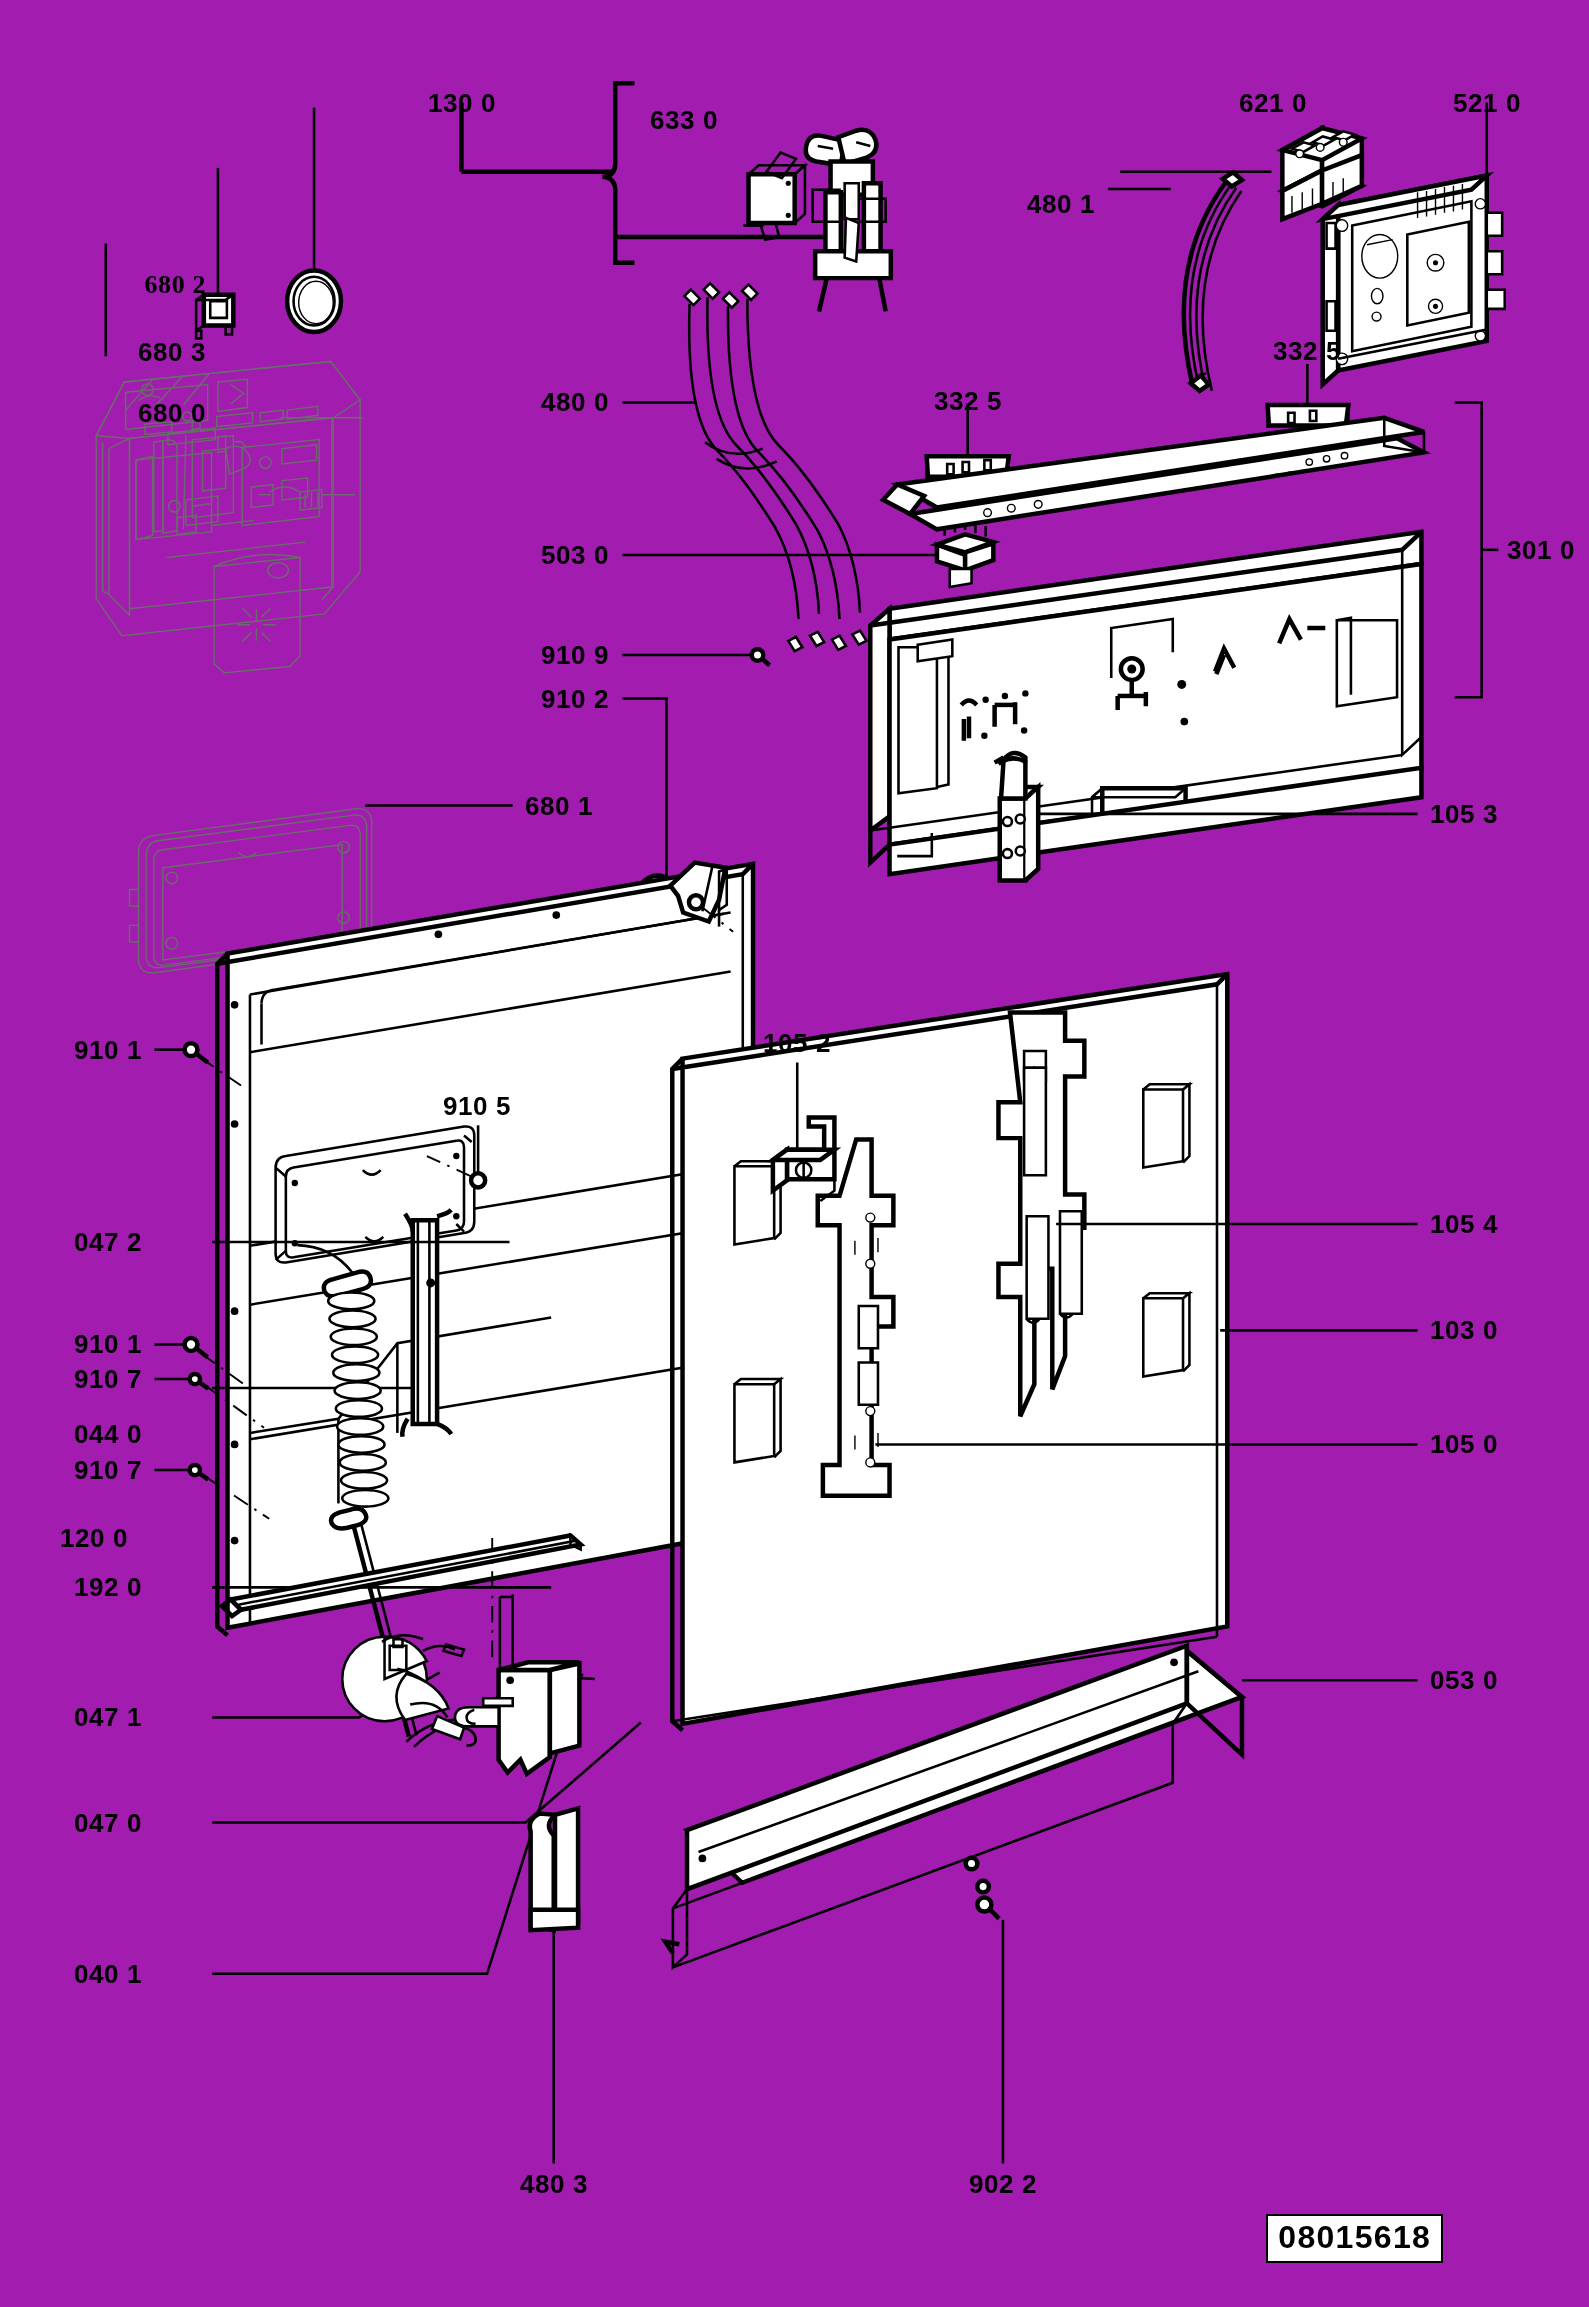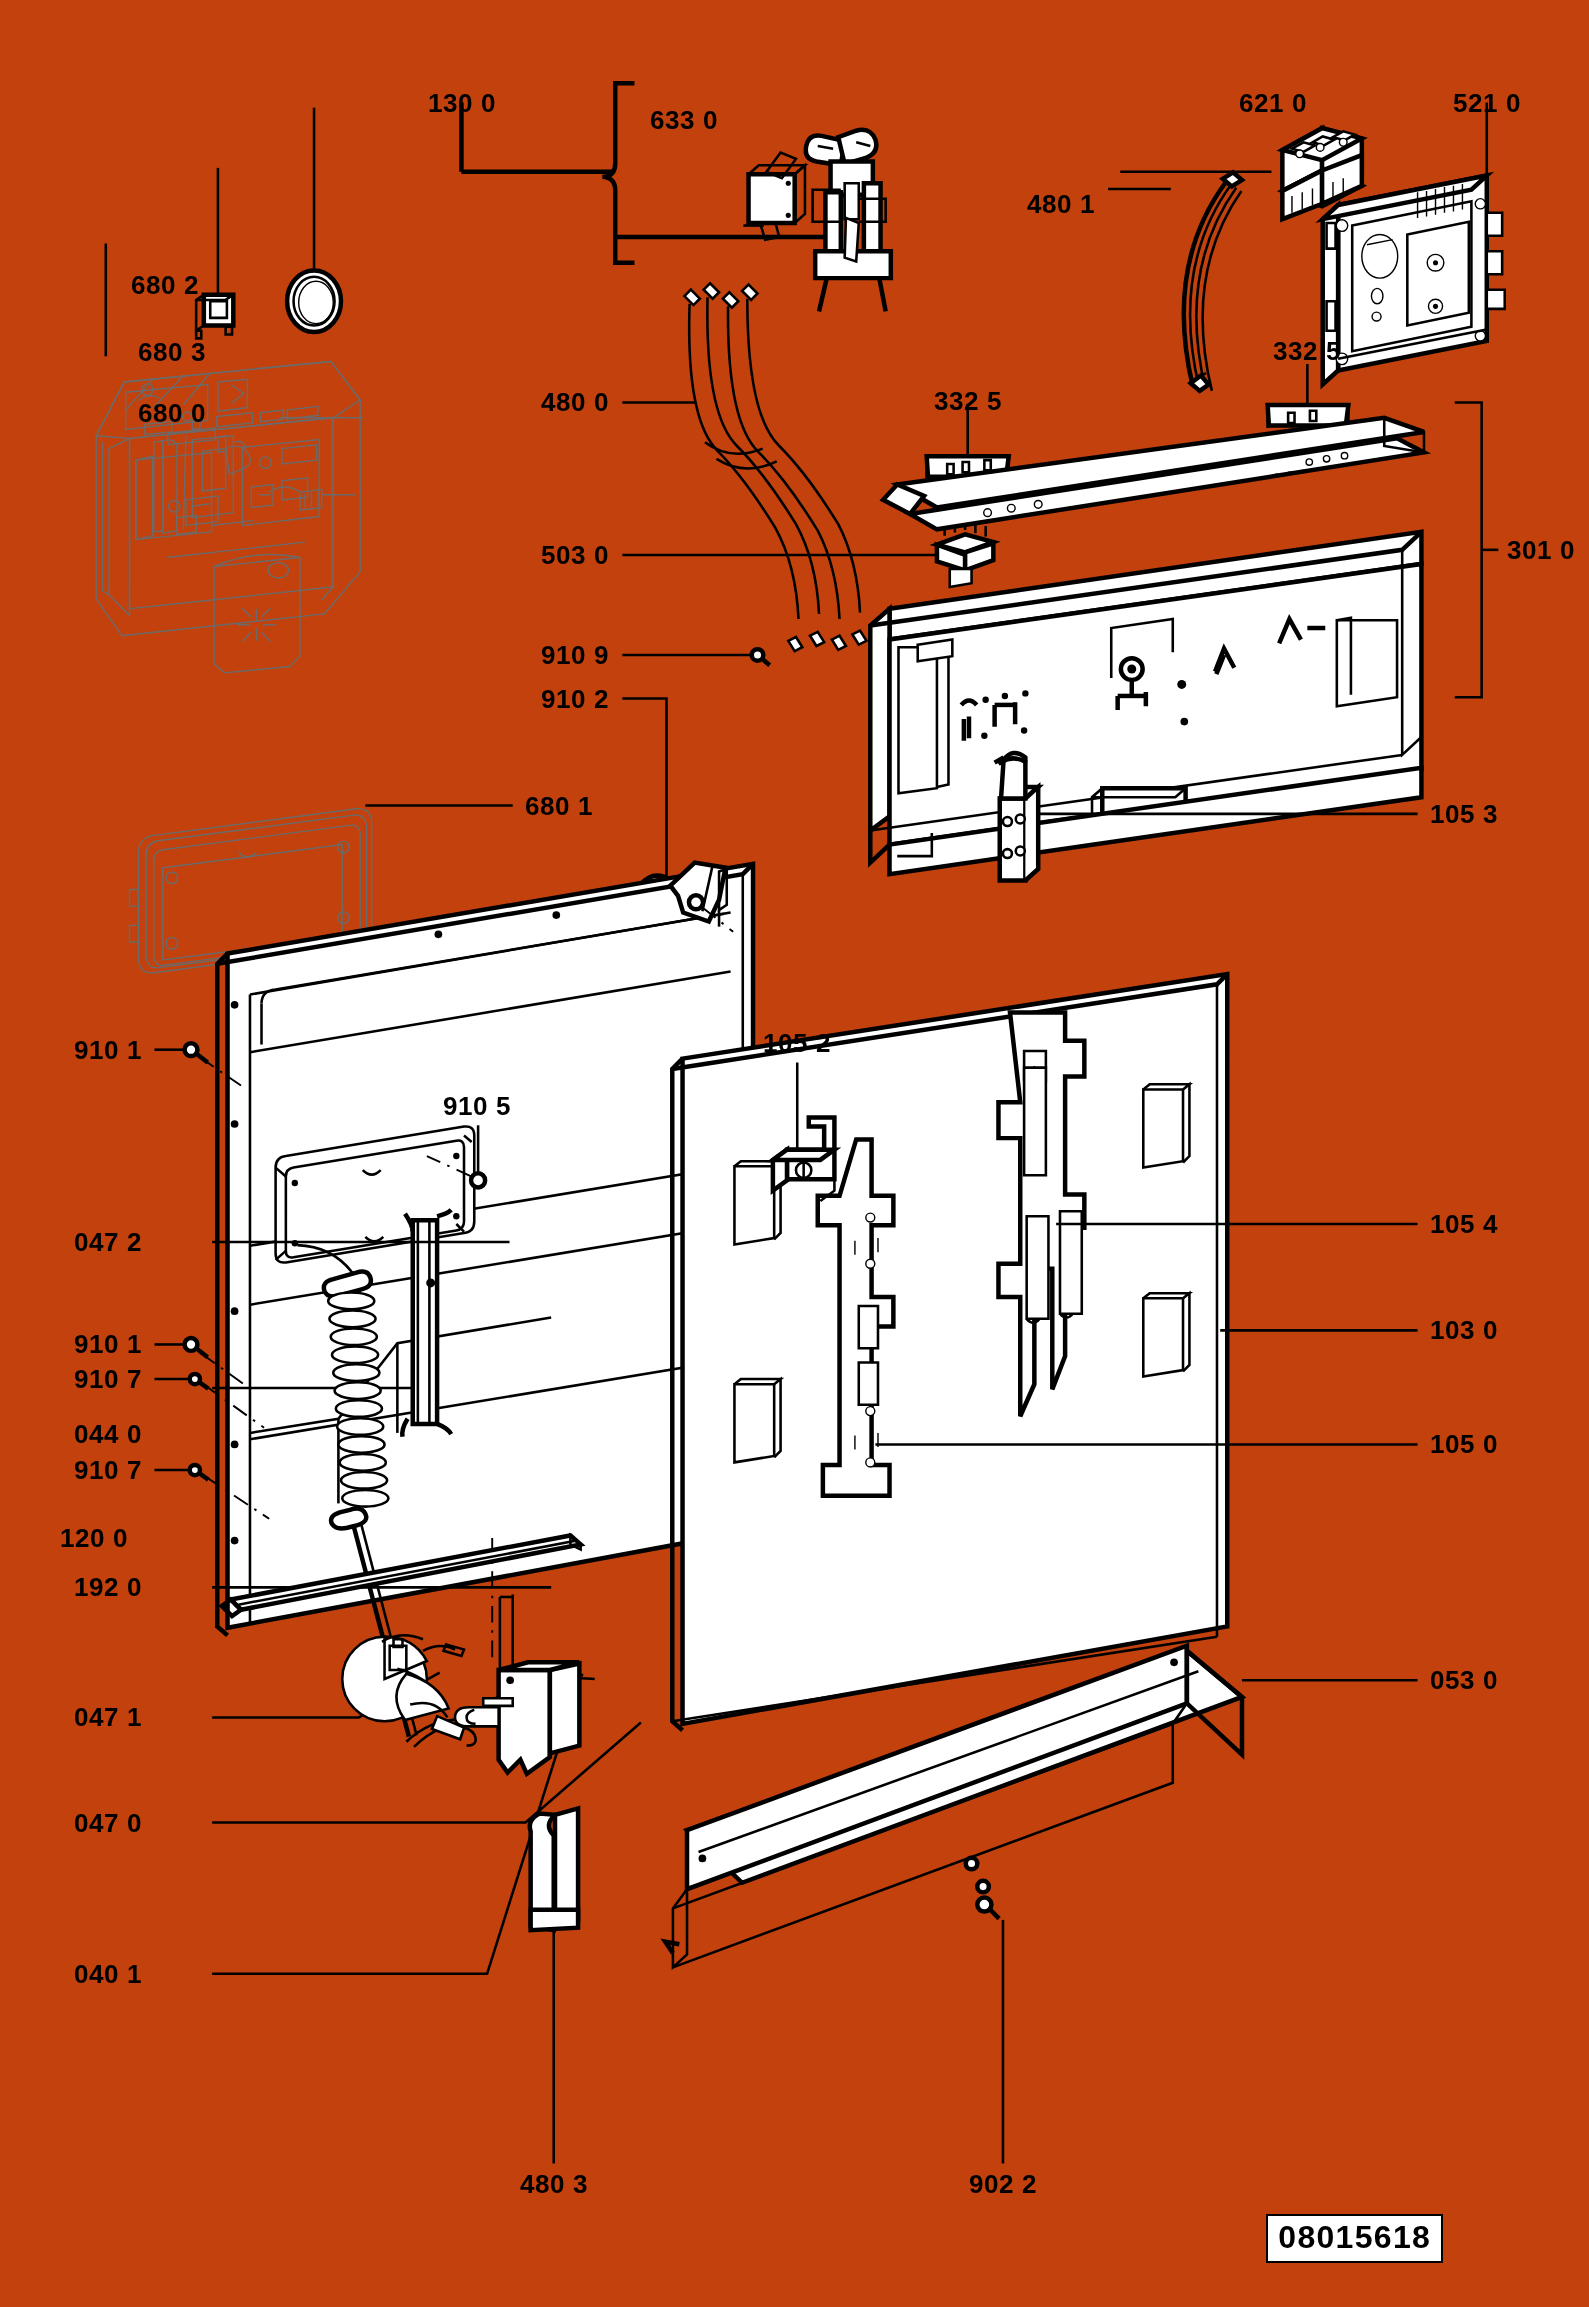--- a/index.html
+++ b/index.html
@@ -1,17 +1,17 @@
 <!DOCTYPE html>
 <html style="font-size:10.3px"><head>
 <meta charset="utf-8">
 <style>
   html,body{margin:0;padding:0;background:#ffffff;}
   body{font-family:"Liberation Sans","DejaVu Sans",sans-serif;}
-  #sheet{position:relative;width:1590px;height:2307px;background:#c2410c;overflow:hidden;}
+  #sheet{position:relative;width:1590px;height:2307px;background:#a21caf;overflow:hidden;}
   #sheet svg{position:absolute;top:0;left:0;width:1590px;height:2307px;}
   .lbl{position:absolute;font-family:"Liberation Sans","DejaVu Sans",sans-serif;
        font-size:26px;font-weight:700;color:#000;white-space:nowrap;letter-spacing:0.6px;
        line-height:1;}
   .lbl.r{transform:translate(-100%,-50%);}
   .lbl.l{transform:translate(0,-50%);}
   .lbl.c{transform:translate(-50%,-50%);}
   #idbox{position:absolute;border:2.6px solid #000;padding:3.2px 10.3px 4.5px 10.3px;
          font-size:32px;font-weight:700;letter-spacing:1.3px;background:#fff;}
   .ln{stroke:#000;fill:none;}
@@ -603,21 +603,21 @@
 <div class="lbl c" style="left:1487px;top:103px;">521 0</div>
 <div class="lbl r" style="left:1095px;top:189px;margin-top:15px;">480 1</div>
 <div class="lbl r" style="left:609px;top:402px;">480 0</div>
 <div class="lbl c" style="left:968px;top:401px;">332 5</div>
 <div class="lbl c" style="left:1307px;top:351px;">332 5</div>
 <div class="lbl l" style="left:1507px;top:550px;">301 0</div>
 <div class="lbl r" style="left:609px;top:555px;">503 0</div>
 <div class="lbl r" style="left:609px;top:655px;">910 9</div>
 <div class="lbl r" style="left:609px;top:699px;text-align:center;">910 2</div>
 
-<div class="lbl r" style="left:199px;top:285px;">680 2</div>
+<div class="lbl r" style="left:206px;top:285px;font-family:Liberation Serif, serif;">680 2</div>
 <div class="lbl r" style="left:206px;top:352px;">680 3</div>
 <div class="lbl r" style="left:206px;top:413px;">680 0</div>
 <div class="lbl l" style="left:525px;top:806px;">680 1</div>
 
 <div class="lbl l" style="left:1430px;top:814px;">105 3</div>
 
 <div class="lbl r" style="left:142px;top:1050px;">910 1</div>
 <div class="lbl c" style="left:477px;top:1106px;">910 5</div>
 <div class="lbl c" style="left:797px;top:1043px;">105 2</div>
 

